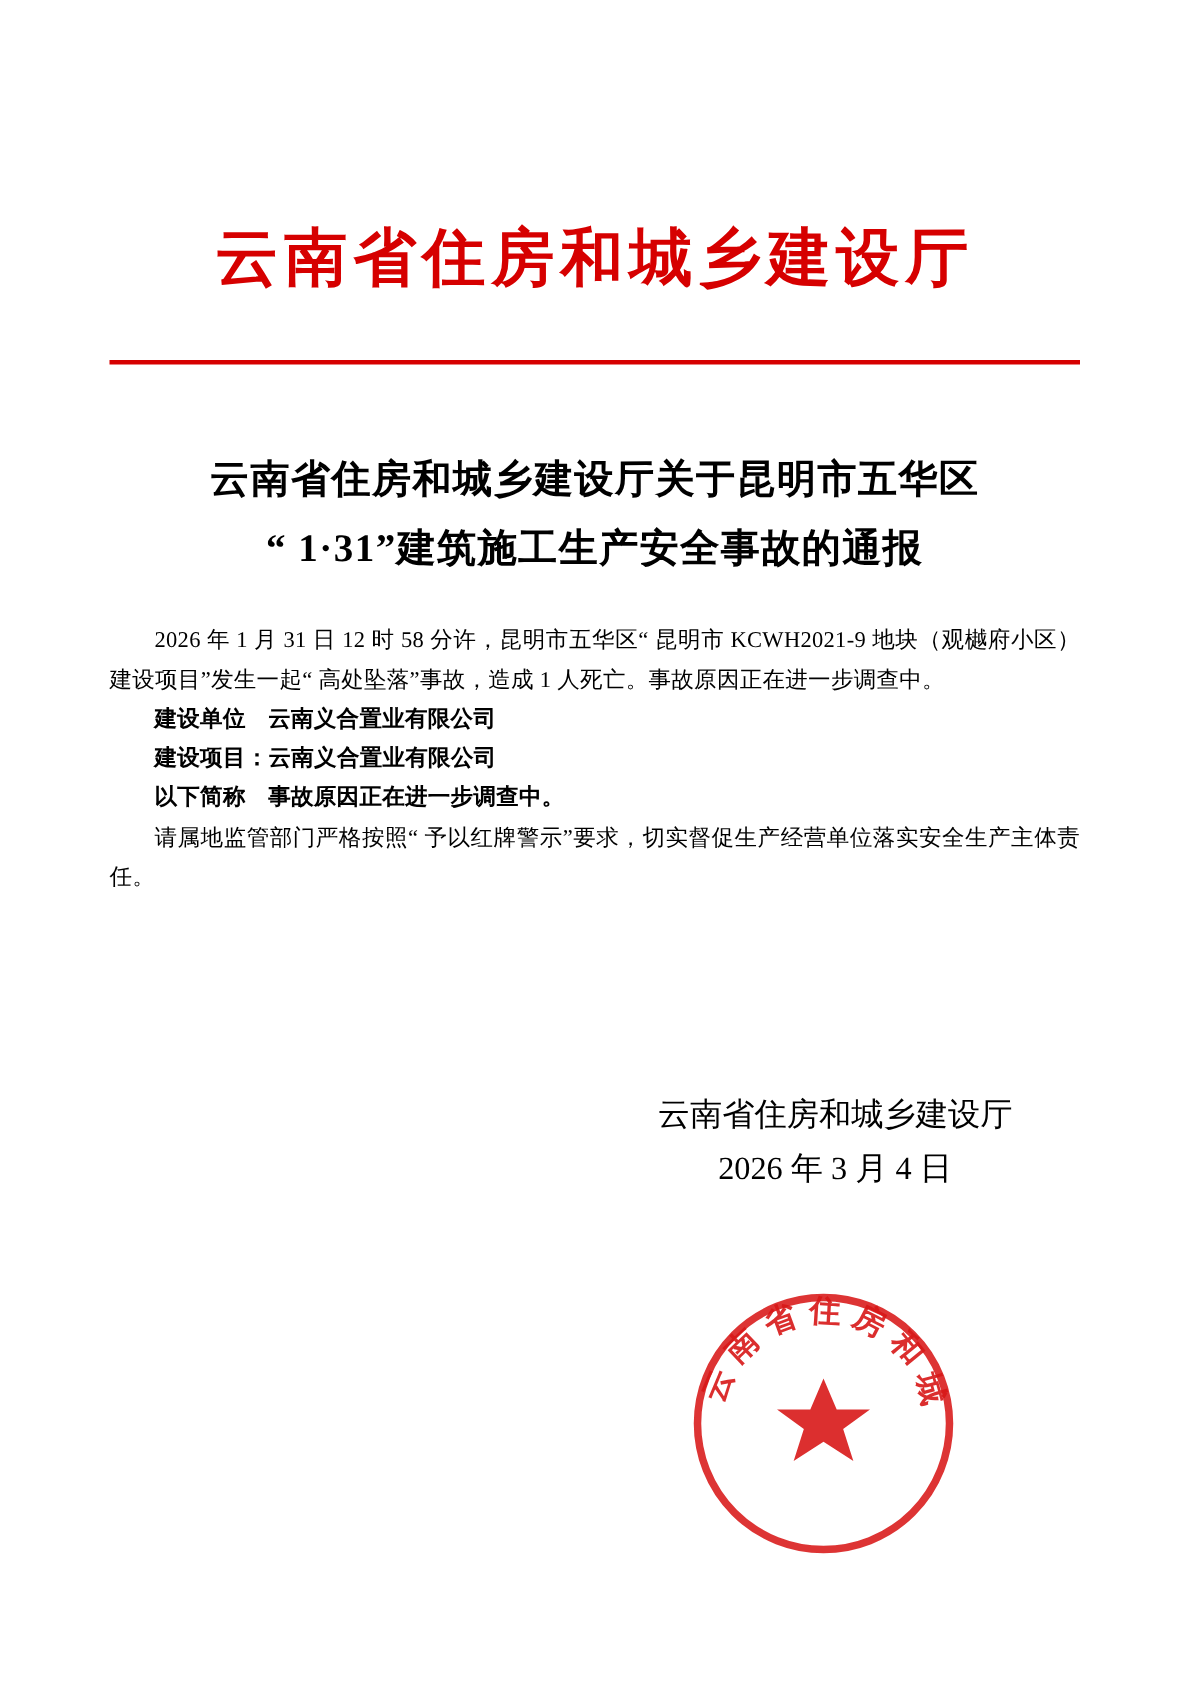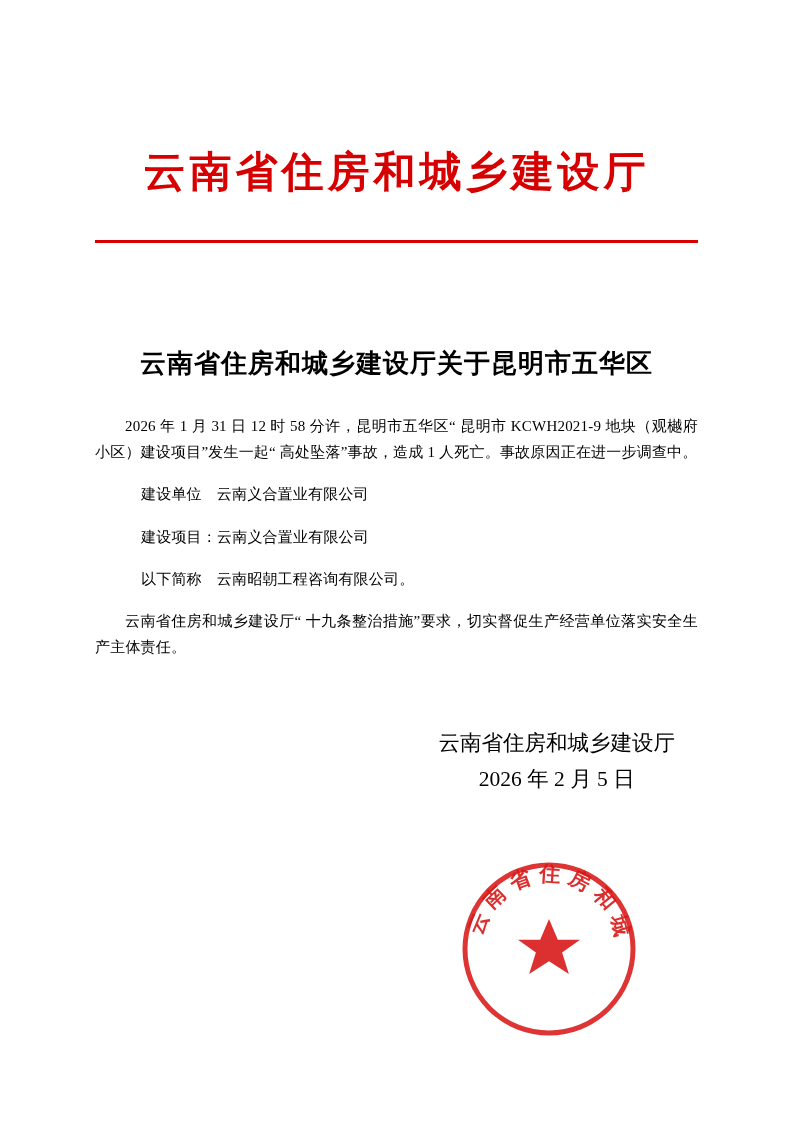--- a/index.html
+++ b/index.html
@@ -13,21 +13,21 @@
     font-family: "Liberation Serif", "DejaVu Serif", serif;
     color: #000000;
     position: relative;
     overflow: hidden;
   }
   .page {
     width: 793px;
     height: 926px;
     position: relative;
     box-sizing: border-box;
-    padding: 0 95px;
+    padding: 0 73px;
   }
   .letterhead {
     padding-top: 148px;
     text-align: center;
   }
   .letterhead-title {
     color: #d60000;
     font-family: "Liberation Sans", "DejaVu Sans", sans-serif;
     font-weight: bold;
     font-size: 42px;
@@ -35,21 +35,21 @@
     line-height: 1.15;
     white-space: nowrap;
   }
   .red-rule {
     margin-top: 44px;
     height: 3px;
     background: #d60000;
     width: 100%;
   }
   .doc-title {
-    margin-top: 98px;
+    margin-top: 54px;
     text-align: center;
     font-size: 26px;
     font-weight: bold;
     line-height: 1.75;
     letter-spacing: 1px;
     font-family: "Liberation Serif", "DejaVu Serif", serif;
   }
   .doc-title .line {
     display: block;
     white-space: nowrap;
@@ -61,22 +61,22 @@
     text-align: justify;
     text-justify: inter-ideograph;
     letter-spacing: 0.2px;
   }
   .para {
     text-indent: 2em;
     margin: 0;
   }
   .unit-line {
     text-indent: 2em;
-    margin: 16px;
-    font-weight: normal;
+    margin: 0;
+    font-weight: bold;
   }
   .unit-line .gap {
     display: inline-block;
     width: 1em;
   }
   .signature-block {
     position: absolute;
     right: 118px;
     bottom: 128px;
     text-align: center;
@@ -102,52 +102,53 @@
 
 <div class="page">
 
   <div class="letterhead">
     <div class="letterhead-title">云南省住房和城乡建设厅</div>
     <div class="red-rule"></div>
   </div>
 
   <div class="doc-title">
     <span class="line">云南省住房和城乡建设厅关于昆明市五华区</span>
+    <span class="line">“ 1·31”建筑施工生产安全事故的通报</span>
   </div>
 
   <div class="body-text">
     <p class="para">2026 年 1 月 31 日 12 时 58 分许，昆明市五华区“ 昆明市 KCWH2021-9 地块（观樾府小区）建设项目”发生一起“ 高处坠落”事故，造成 1 人死亡。事故原因正在进一步调查中。</p>
 
     <p class="unit-line">
       <span>建设单位</span><span class="gap"></span><span>云南义合置业有限公司</span>
     </p>
     <p class="unit-line">
       <span>建设项目：</span><span>云南义合置业有限公司</span>
     </p>
     <p class="unit-line">
-      <span>以下简称</span><span class="gap"></span><span>云南昭朝工程咨询有限公司。</span>
+      <span>以下简称</span><span class="gap"></span><span>事故原因正在进一步调查中。</span>
     </p>
 
-    <p class="para">云南省住房和城乡建设厅“ 十九条整治措施”要求，切实督促生产经营单位落实安全生产主体责任。</p>
+    <p class="para">请属地监管部门严格按照“ 予以红牌警示”要求，切实督促生产经营单位落实安全生产主体责任。</p>
   </div>
 
   <div class="seal">
     <svg width="188" height="188" viewBox="0 0 188 188" xmlns="http://www.w3.org/2000/svg">
       <defs>
         <path id="sealArc" d="M 94,94 m 0,-68 a 68,68 0 1,1 -0.1,0" fill="none"></path>
         <path id="sealTextPath" d="M 26,94 a 68,68 0 1,1 136,0" fill="none"></path>
       </defs>
       <circle cx="94" cy="94" r="84" fill="none" stroke="#d81818" stroke-width="5" opacity="0.88"></circle>
       <g transform="translate(94,94)" opacity="0.9">
         <polygon fill="#d81818" points="0,-30 8.8,-9.3 31,-9.3 13.1,3.6 19.9,25 0,12.2 -19.9,25 -13.1,3.6 -31,-9.3 -8.8,-9.3"></polygon>
       </g>
       <text font-family="&quot;Liberation Serif&quot;, serif" font-size="21" font-weight="bold" fill="#d81818" opacity="0.9" letter-spacing="7">
         <textPath href="#sealTextPath" startOffset="6%">云南省住房和城乡建设厅</textPath>
       </text>
     </svg>
   </div>
 
   <div class="signature-block">
     <div>云南省住房和城乡建设厅</div>
-    <div>2026 年 2 月 5 日</div>
+    <div>2026 年 3 月 4 日</div>
   </div>
 
 </div>
 
 </body></html>

